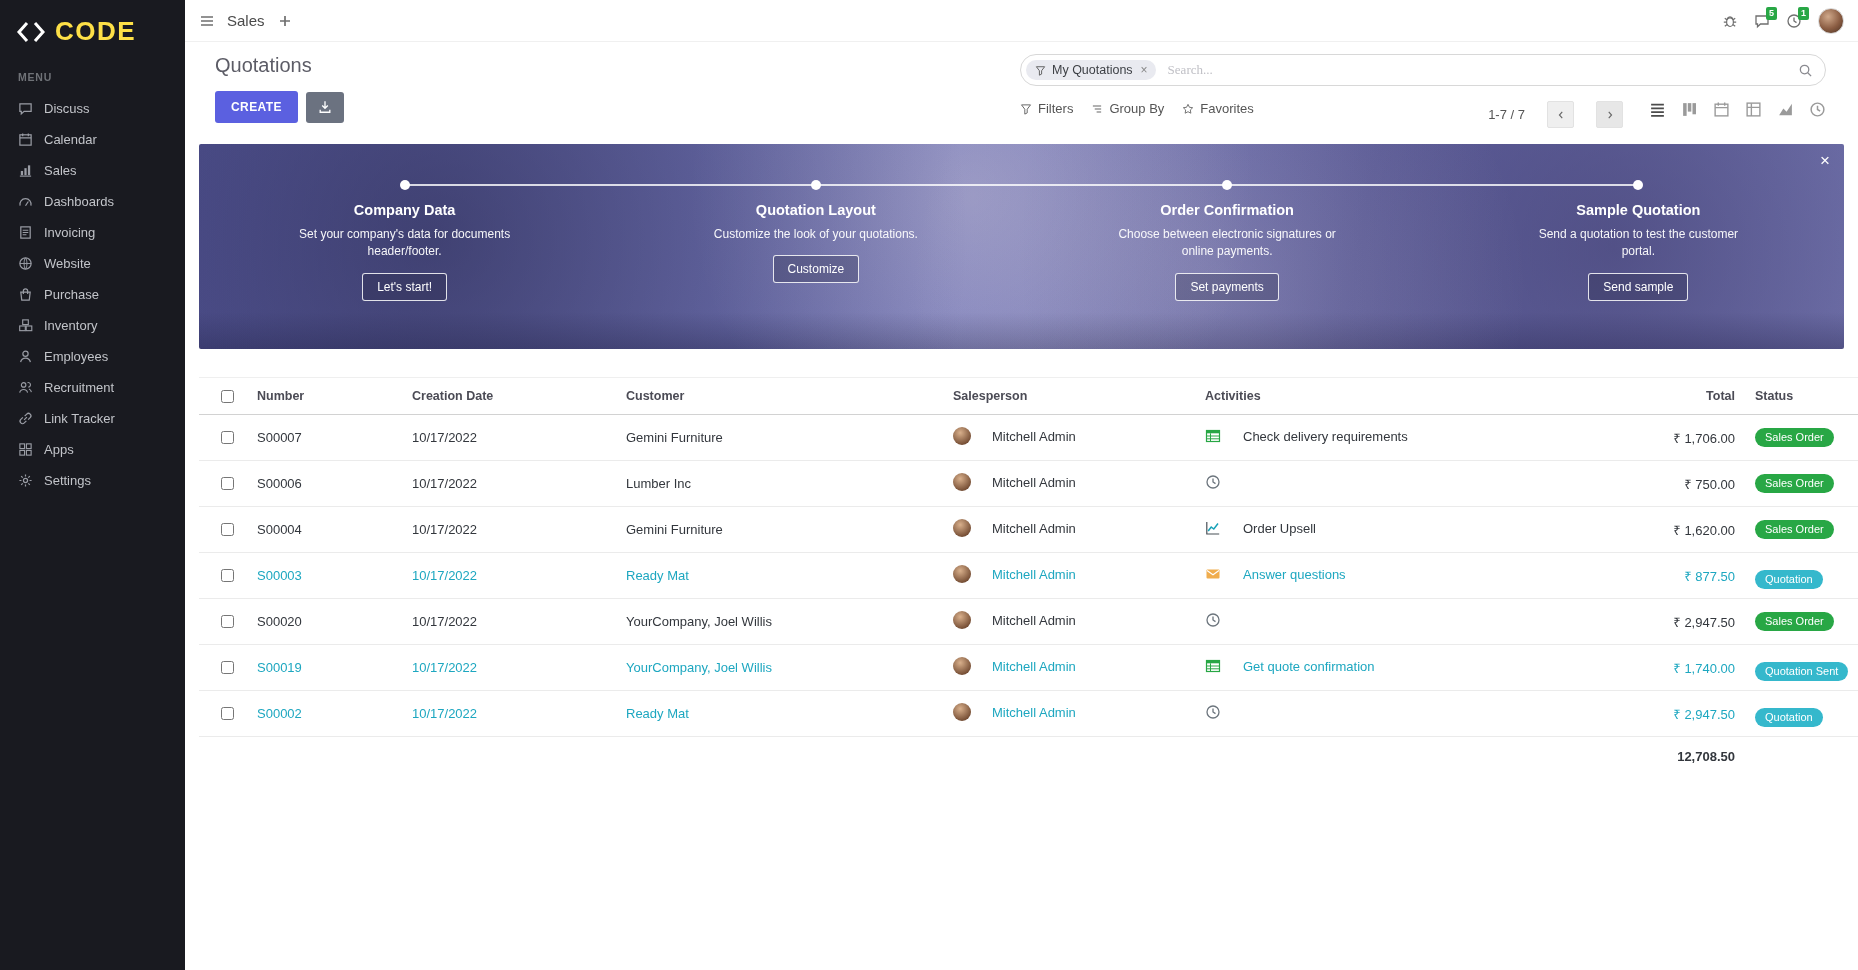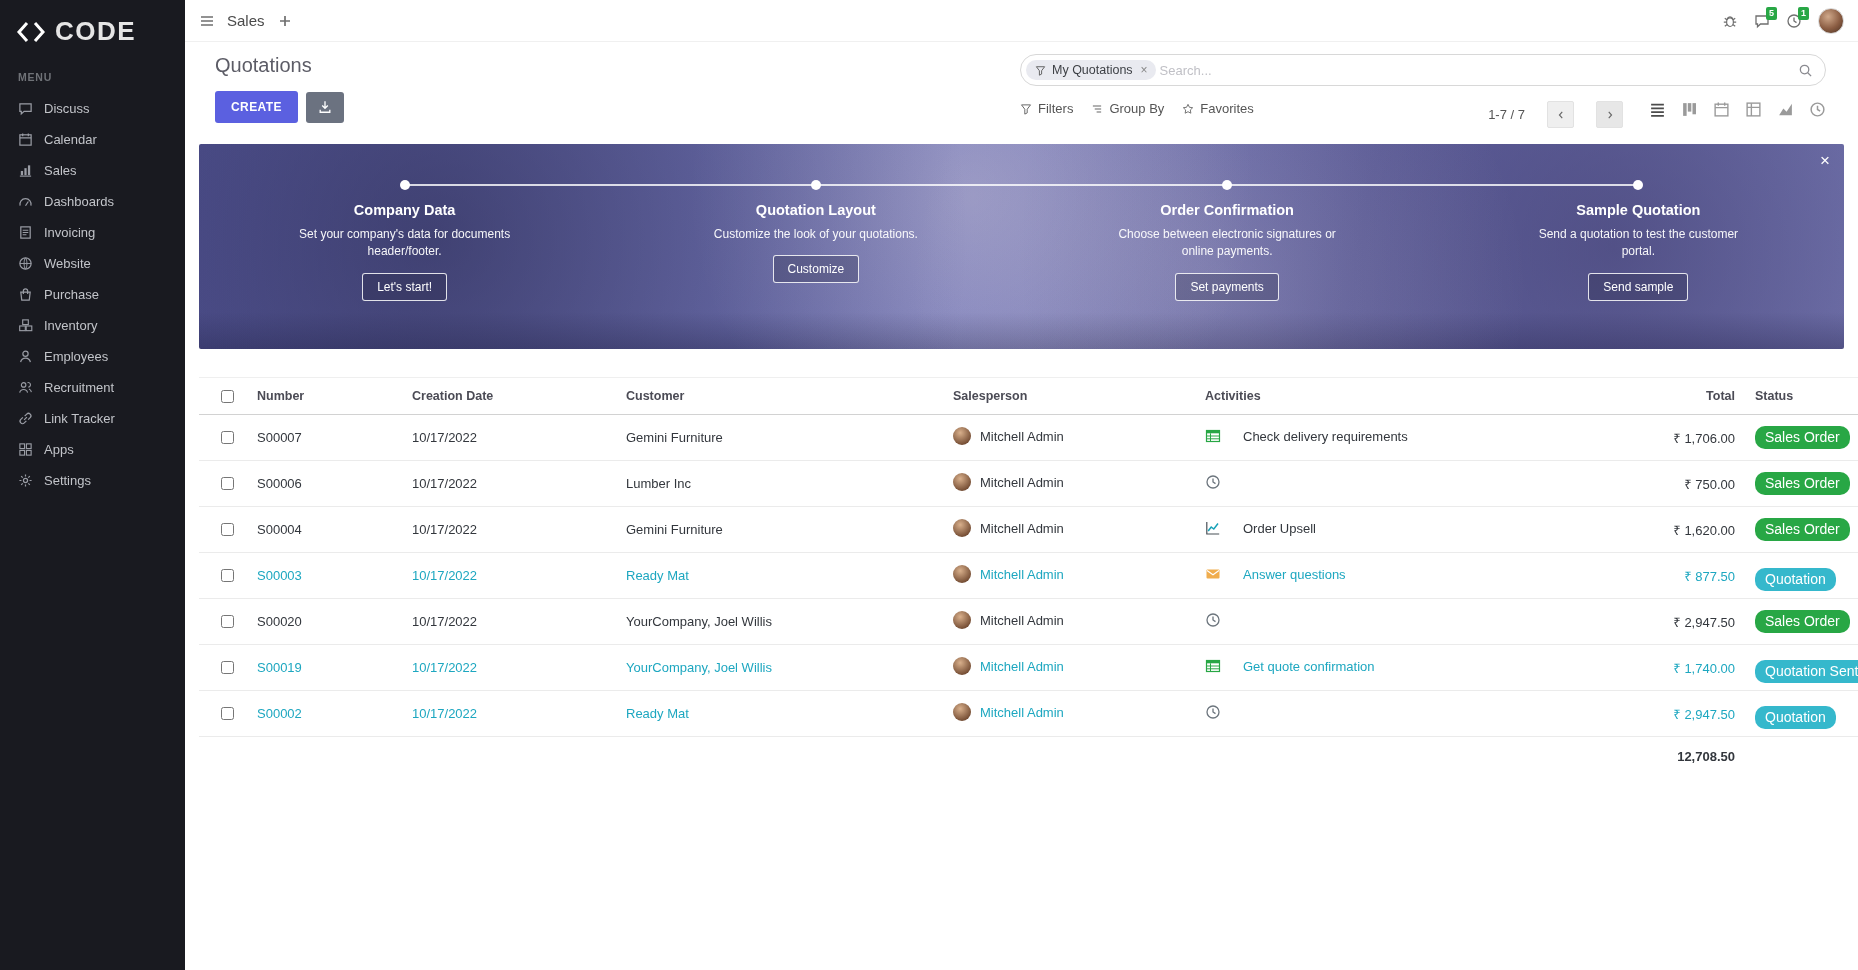--- a/index.html
+++ b/index.html
@@ -9,21 +9,21 @@
   *{box-sizing:border-box;}
   html,body{margin:0;padding:0;}
   body{width:1858px;height:970px;overflow:hidden;font-family:"Liberation Sans",sans-serif;background:#fff;}
   .app{display:flex;width:1858px;height:970px;overflow:hidden;}
 
   
   .sidebar{width:185px;min-width:185px;height:100%;background:var(--sidebar-bg);color:#c2c4c9;display:flex;flex-direction:column;}
   .logo{display:flex;align-items:center;gap:9px;padding:16px 16px 20px 16px;cursor:pointer;}
   .logo-icon{width:30px;height:24px;display:inline-flex;}
   .logo-icon svg{width:100%;height:100%;}
-  .logo-text{color:#e5e5e5;font-size:26px;font-weight:bold;letter-spacing:1.5px;}
+  .logo-text{color:#fde047;font-size:26px;font-weight:bold;letter-spacing:1.5px;}
   .menu-label{font-size:10.5px;letter-spacing:.8px;color:#6f7277;font-weight:bold;padding:4px 18px 10px 18px;}
   .nav{display:flex;flex-direction:column;}
   .nav-item{display:flex;align-items:center;gap:11px;padding:8px 18px;font-size:13px;color:#c2c4c9;cursor:pointer;}
   .nav-ico{width:15px;height:15px;color:#9a9da5;display:inline-flex;flex-shrink:0;}
   .ico svg{width:100%;height:100%;display:block;}
 
   
   .main{flex:1;display:flex;flex-direction:column;background:#fff;min-width:0;}
 
   
@@ -42,21 +42,21 @@
   .cp-title{font-size:20px;color:#5c5c66;margin-bottom:14px;}
   .cp-btn-row{display:flex;align-items:center;gap:8px;}
   .btn-create{background:var(--accent);color:#fff;border:none;font-size:12px;font-weight:bold;letter-spacing:.4px;padding:9px 16px;border-radius:3px;cursor:pointer;font-family:inherit;}
   .btn-export{background:#6b7280;color:#fff;border:none;width:38px;height:31px;border-radius:3px;display:inline-flex;align-items:center;justify-content:center;cursor:pointer;}
   .btn-export .ico{width:14px;height:14px;}
   .cp-right{display:flex;flex-direction:column;gap:15px;width:806px;}
   .searchbar{display:flex;align-items:center;border:1px solid #d8d8d8;border-radius:18px;height:32px;padding:0 12px 0 5px;background:#fff;}
   .facet{display:flex;align-items:center;gap:6px;background:#e9eaf0;border-radius:14px;padding:3px 8px 3px 9px;font-size:12.5px;color:#3c3f44;cursor:pointer;}
   .facet .ico{width:11px;height:11px;color:#555;}
   .facet-x{color:#888;font-size:12px;margin-left:2px;cursor:pointer;}
-  .search-input{flex:1;border:none;outline:none;font-size:13px;color:#ec4899;padding:0 4px;font-family:Liberation Sans, sans-serif;background:transparent;}
+  .search-input{flex:1;border:none;outline:none;font-size:13px;color:#ec4899;padding:0 12px;font-family:Liberation Serif, serif;background:transparent;}
   .search-input::placeholder{color:#c0c0c6;}
   .search-ico{width:15px;height:15px;color:#8a8a90;cursor:pointer;}
   .cp-tools{display:flex;align-items:flex-start;}
   .tool-group{display:flex;align-items:center;gap:18px;}
   .tool{display:flex;align-items:center;gap:6px;font-size:13px;color:#555;cursor:pointer;}
   .tool .ico{width:12px;height:12px;color:#666;}
   .pager{margin-left:auto;display:flex;align-items:center;gap:22px;}
   .pager-text{font-size:13px;color:#555;}
   .pager-btn{width:27px;height:27px;background:#efefef;border:1px solid #e2e2e2;border-radius:2px;display:inline-flex;align-items:center;justify-content:center;color:#666;cursor:pointer;}
   .pager-btn .ico{width:10px;height:10px;}
@@ -91,25 +91,25 @@
   col.c-check{width:48px;} col.c-number{width:155px;} col.c-date{width:214px;}
   col.c-customer{width:327px;} col.c-sales{width:252px;} col.c-activity{width:430px;}
   col.c-total{width:120px;} col.c-status{width:115px;}
   thead th{font-size:12.5px;font-weight:bold;color:#4b4b55;text-align:left;padding:11px 10px;border-bottom:1px solid #d2d2d2;border-top:1px solid #efefef;}
   thead th.t-right{text-align:right;}
   tbody td{height:46px;padding:0 10px;color:#33373d;border-bottom:1px solid #ebebeb;white-space:nowrap;overflow:hidden;}
   td.cell-check, th.cell-check{padding:0 10px 0 18px;overflow:visible;}
   tr.row{cursor:pointer;}
   tr.row.hl td{color:var(--link);}
   .c-total-cell{text-align:right;}
-  .sp{display:inline-flex;align-items:center;gap:9px;}
+  .sp{display:inline-flex;align-items:center;gap:21px;}
   .avatar-sm{width:18px;height:18px;border-radius:50%;background:radial-gradient(circle at 40% 32%,#d9b08c,#7a5238 70%,#4a3122 100%);flex-shrink:0;display:inline-block;}
   .act{display:inline-flex;align-items:center;gap:22px;}
   .act-ico{width:16px;height:16px;color:#6c757d;display:inline-flex;flex-shrink:0;}
-  .badge{display:inline-block;color:#fff;font-size:14px;padding:3px 10px 4px 10px;border-radius:10px;white-space:nowrap;}
+  .badge{display:inline-block;color:#fff;font-size:11px;padding:3px 10px 4px 10px;border-radius:10px;white-space:nowrap;}
   .badge.success{background:var(--success);}
   .badge.info{background:var(--info);margin-top:8px;}
   tr.foot td{border-bottom:none;height:40px;font-weight:bold;color:#33373d;}
   input[type=checkbox]{width:13px;height:13px;cursor:pointer;}
 </style>
 </head>
 <body>
 
 <div class="app">
 

